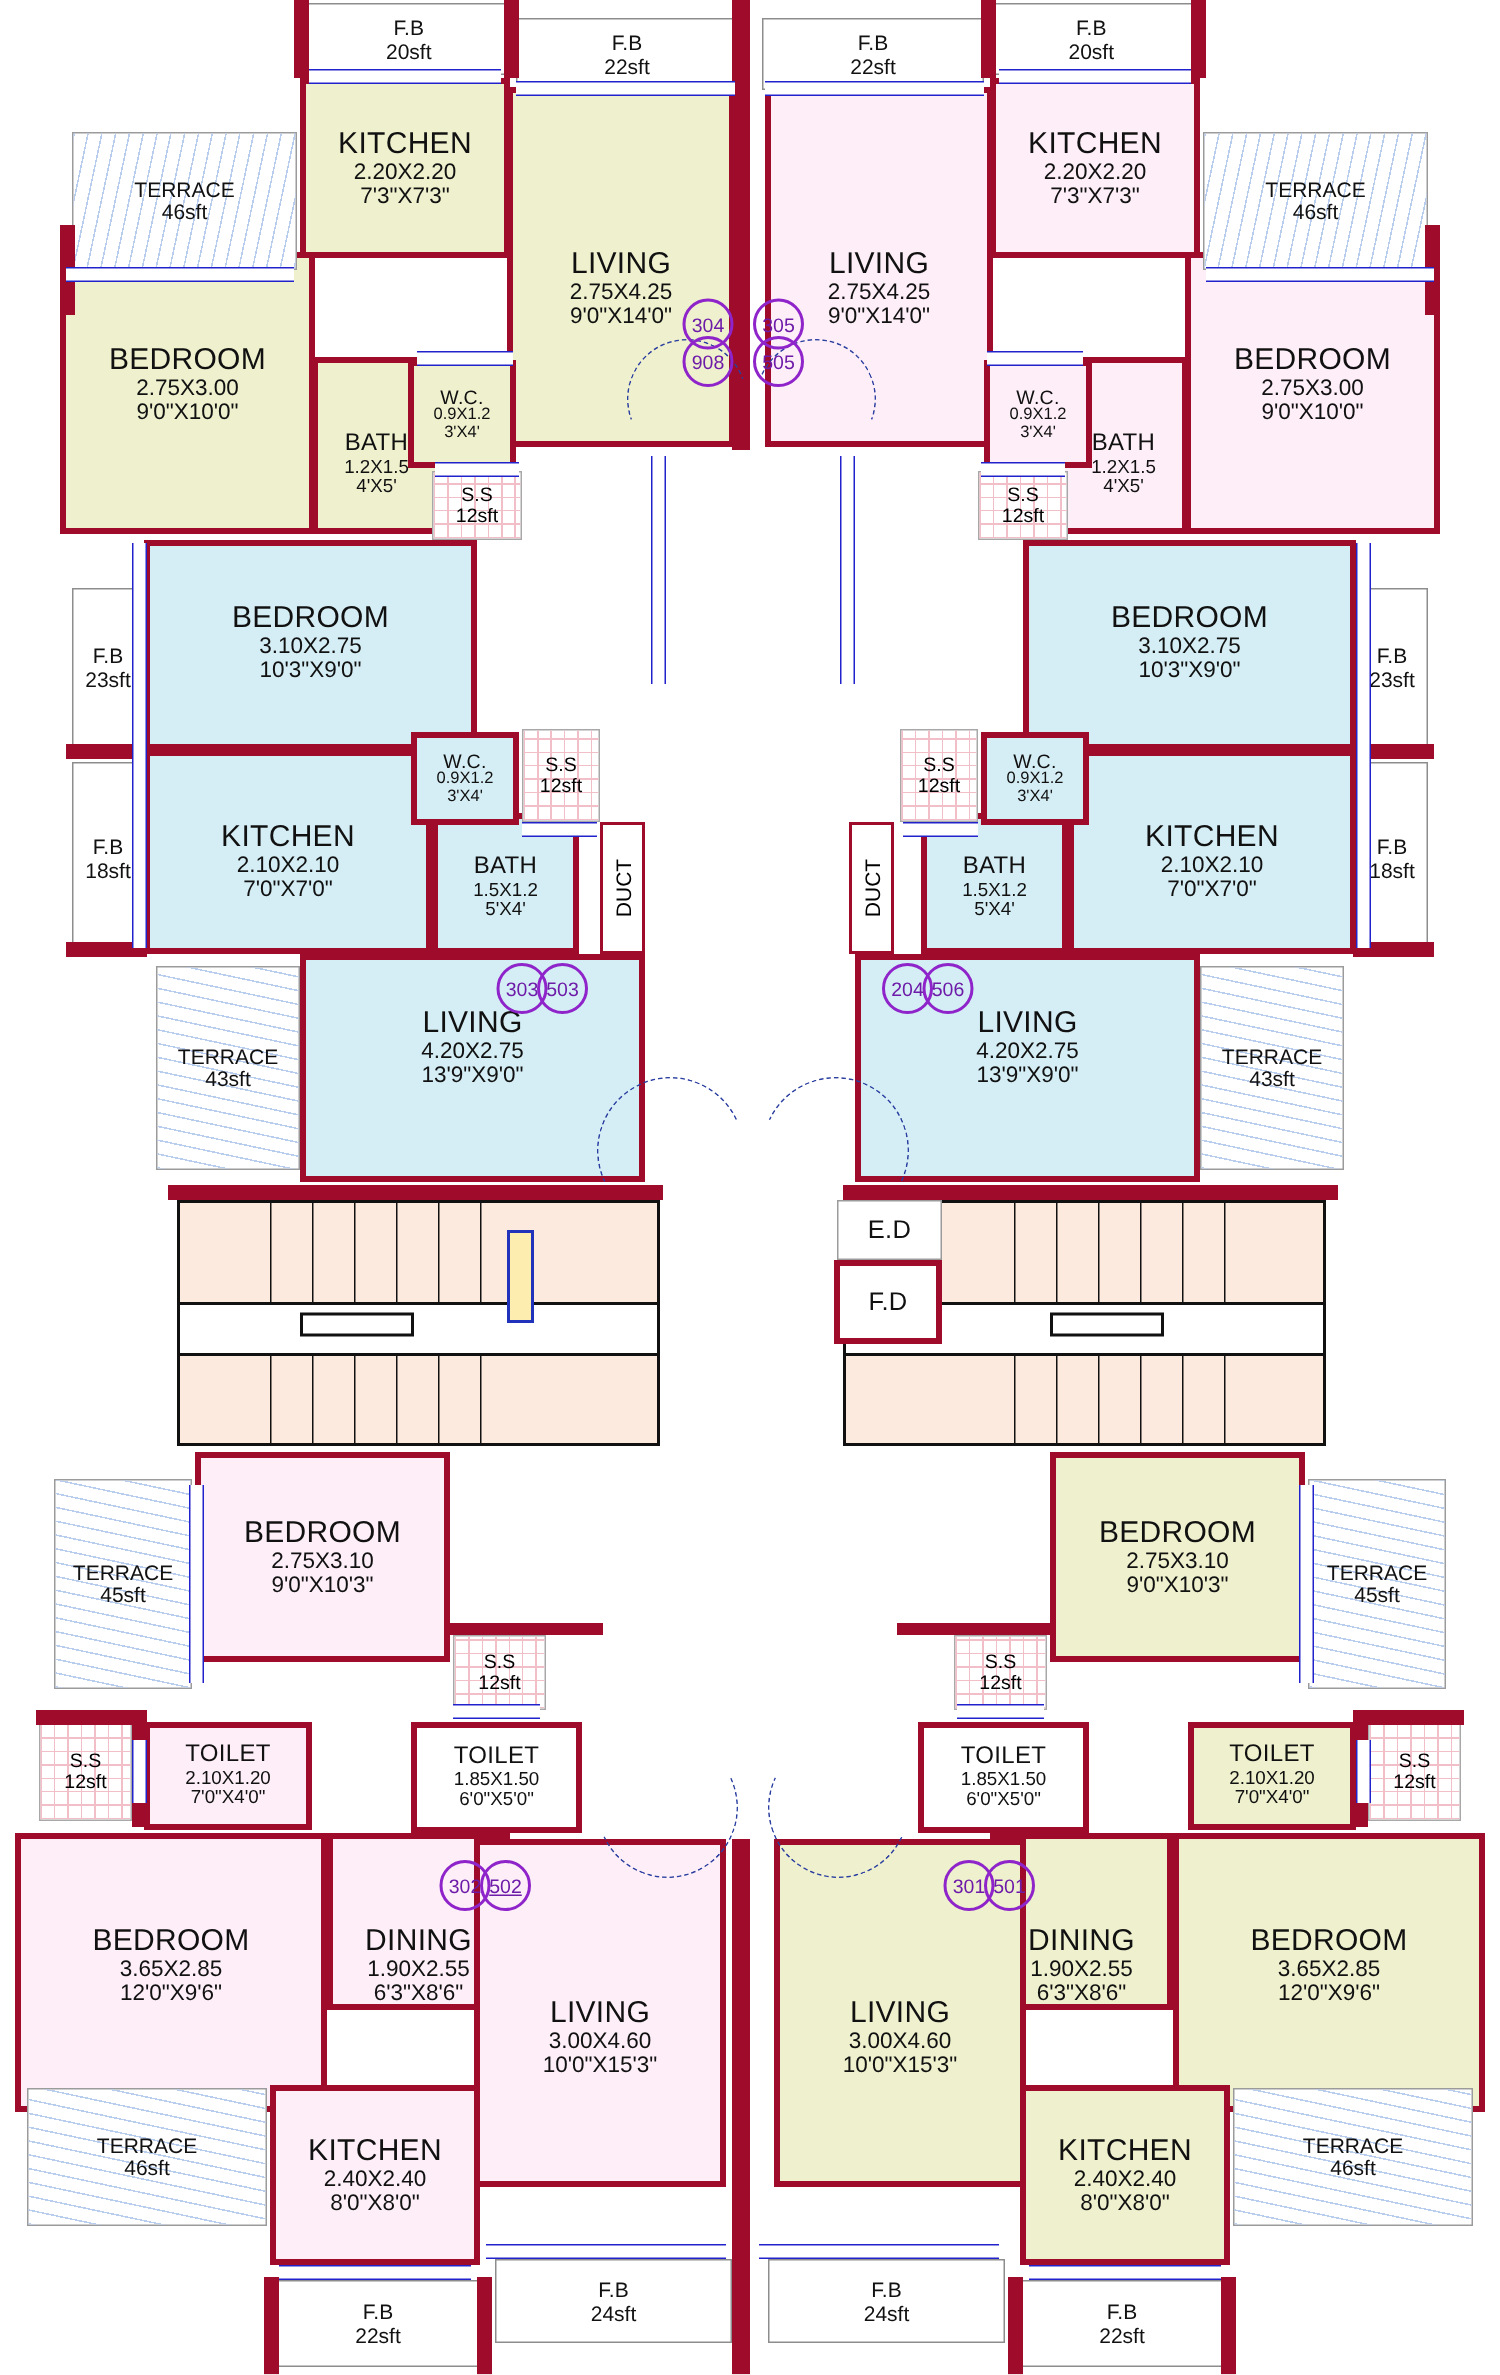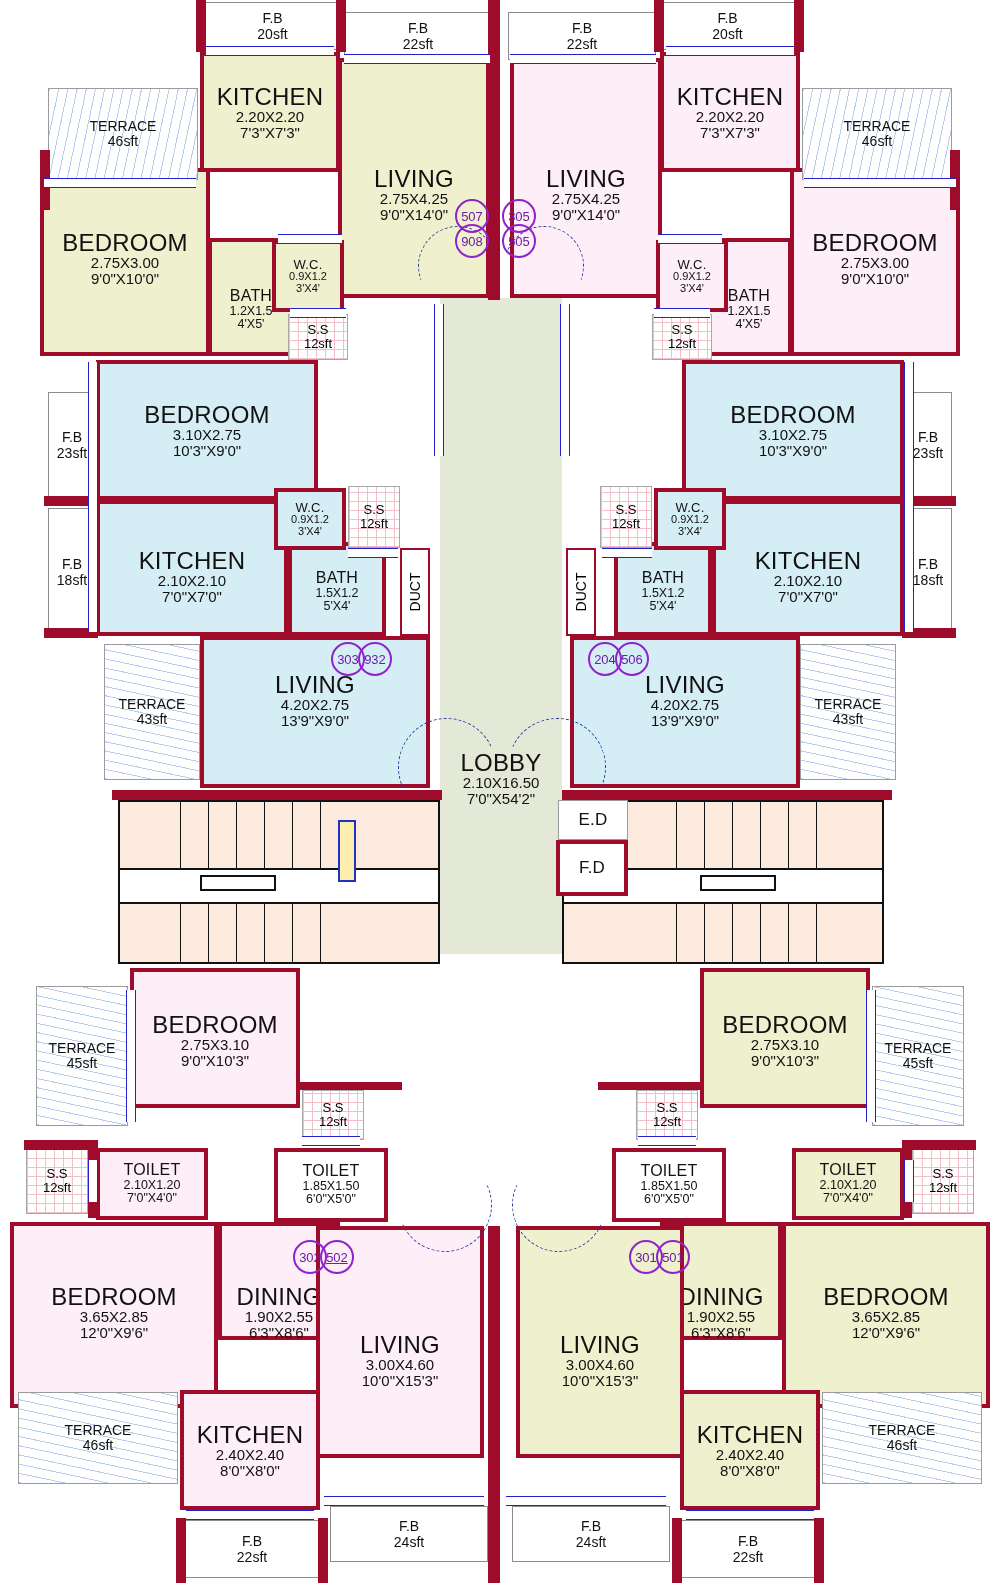--- a/index.html
+++ b/index.html
@@ -4,21 +4,21 @@
 <style>
   html,body{margin:0;padding:0;background:#ffffff;}
   body{font-family:"Liberation Sans", sans-serif;}
   #plan{position:relative;width:1000px;height:1583px;background:#ffffff;overflow:hidden;}
 
   
   .rm{position:absolute;box-sizing:border-box;border:4px solid #9e0b2b;display:flex;
       flex-direction:column;align-items:center;justify-content:center;text-align:center;
       color:#111;line-height:1.05;}
   .rm.noborder{border:none;}
-  .nm{font-size:24px;letter-spacing:.2px;}
+  .nm{font-size:20px;letter-spacing:.2px;}
   .dm{font-size:15px;}
   .sm .nm{font-size:16px;}
   .sm .dm{font-size:12.5px;}
   .xs .nm{font-size:13px;}
   .xs .dm{font-size:11px;}
 
   
   .f-yel{background:#eff0cd;}
   .f-pnk{background:#fdeef8;}
   .f-blu{background:#d5eef5;}
@@ -286,25 +286,20 @@
   <div class="fb" style="left:904px;top:508px;width:48px;height:128px;">
     <div><span>F.B</span><br>
       <span>18sft</span></div>
   </div>
 
   <div class="terr h" style="left:800px;top:644px;width:96px;height:136px;">
     <div class="in"><span>TERRACE</span><br>
       <span>43sft</span></div>
   </div>
 
-  <div class="rm f-lobby noborder" style="left:440px;top:298px;width:122px;height:656px;justify-content:flex-start;padding-top:452px;">
-    <div class="nm">LOBBY</div>
-    <div class="dm">2.10X16.50</div>
-    <div class="dm">7'0"X54'2"</div>
-  </div>
 
   <div class="w" style="left:112px;top:790px;width:330px;height:10px;"></div>
   <div class="stair" style="left:118px;top:800px;width:322px;height:70px;">
     <div class="tread" style="left:60px;"></div>
       <div class="tread" style="left:88px;"></div>
     <div class="tread" style="left:116px;"></div>
       <div class="tread" style="left:144px;"></div>
     <div class="tread" style="left:172px;"></div>
       <div class="tread" style="left:200px;"></div>
   </div>
@@ -538,37 +533,37 @@
   <div class="wd" style="left:638px;top:1136px;width:58px;height:8px;"></div>
 
   <div class="arc" style="left:418px;top:226px;width:78px;height:78px;transform:rotate(25deg);"></div>
   <div class="arc" style="left:504px;top:226px;width:78px;height:78px;transform:rotate(65deg);"></div>
   <div class="arc" style="left:398px;top:718px;width:96px;height:96px;transform:rotate(20deg);"></div>
   <div class="arc" style="left:508px;top:718px;width:96px;height:96px;transform:rotate(70deg);"></div>
   <div class="arc" style="left:398px;top:1158px;width:92px;height:92px;transform:rotate(200deg);"></div>
   <div class="arc" style="left:512px;top:1158px;width:92px;height:92px;transform:rotate(250deg);"></div>
 
   <div class="flat" style="left:455px;top:199px;">
-    <span>507</span>
+    <span>304</span>
     </div>
   <div class="flat" style="left:455px;top:224px;">
     <span>908</span>
     </div>
   <div class="flat" style="left:502px;top:199px;">
     <span>305</span>
     </div>
   <div class="flat" style="left:502px;top:224px;">
     <span>505</span>
     </div>
 
   <div class="flat" style="left:331px;top:642px;">
     <span>303</span>
     </div>
   <div class="flat" style="left:358px;top:642px;">
-    <span>932</span>
+    <span>503</span>
     </div>
   <div class="flat" style="left:588px;top:642px;">
     <span>204</span>
     </div>
   <div class="flat" style="left:615px;top:642px;">
     <span>506</span>
     </div>
 
   <div class="flat" style="left:293px;top:1240px;">
     <span>302</span>

